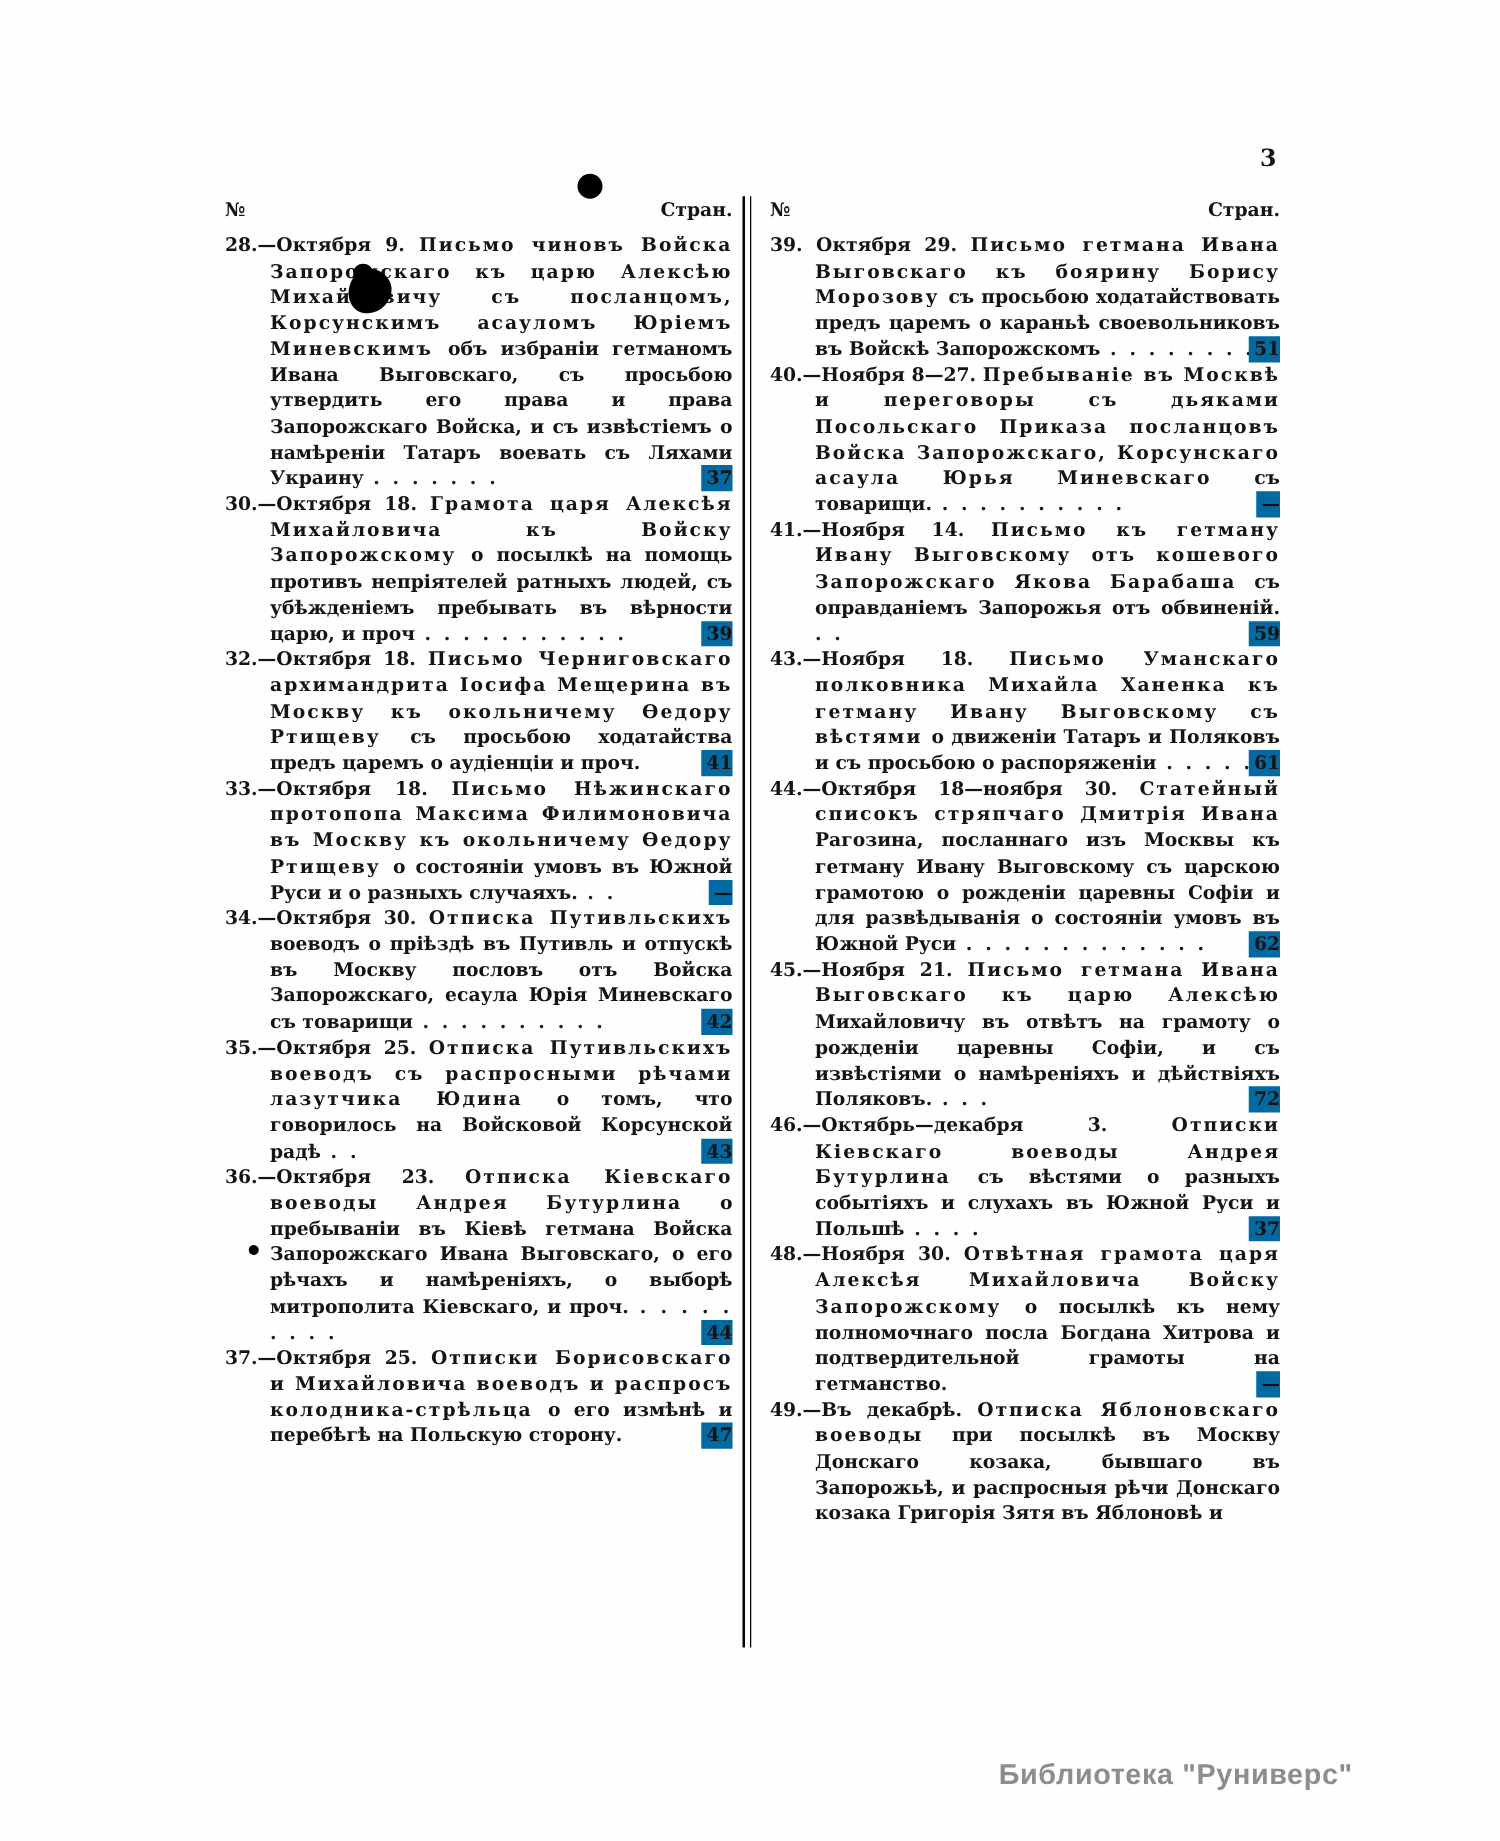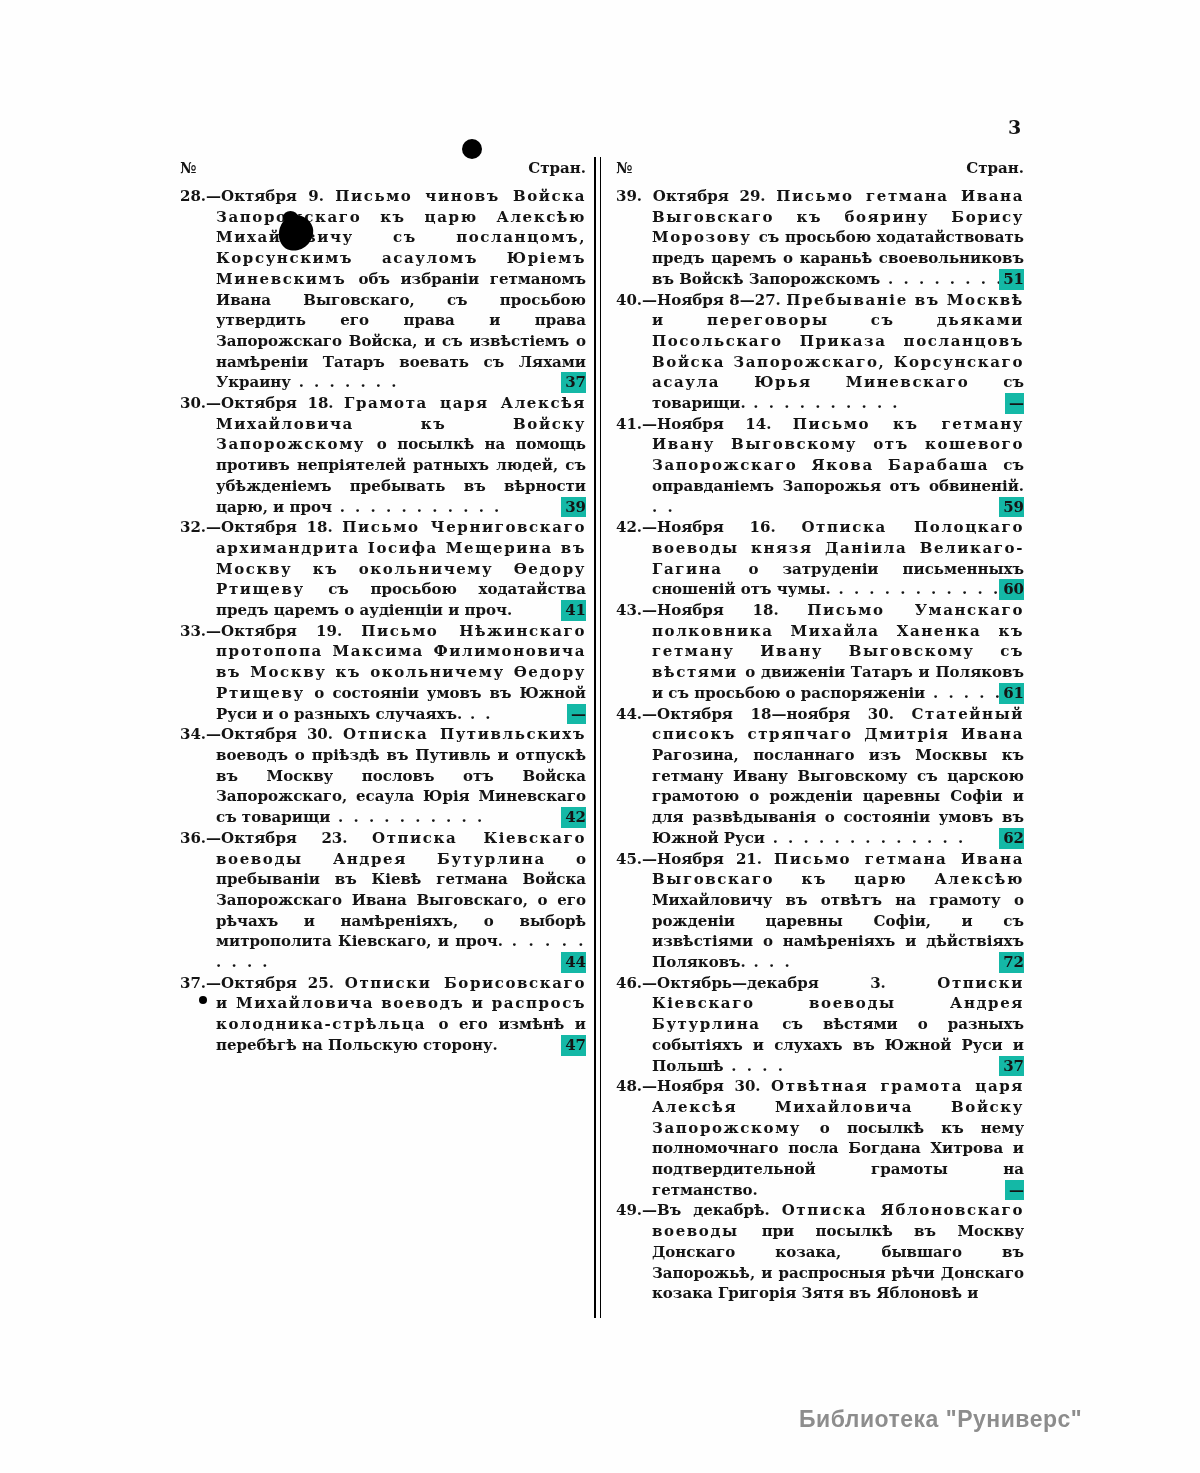--- a/index.html
+++ b/index.html
@@ -16,21 +16,21 @@
   .colhead.right{left:616px;top:159px;width:408px;}
   .col{
     position:absolute;top:186px;font-size:15px;line-height:20.7px;
     font-weight:bold;text-align:justify;
   }
   .col.left{left:180px;width:406px;}
   .col.right{left:616px;width:408px;}
   .entry{position:relative;margin:0;padding-left:36px;text-indent:-36px;}
   .entry .spaced{letter-spacing:1.6px;}
   .entry .dots{letter-spacing:2.5px;}
-  .entry .pg{position:absolute;right:0;bottom:0;text-indent:0;background:#14b8a6;padding-left:4px;}
+  .entry .pg{position:absolute;right:0;bottom:0;text-indent:0;background:#0369a1;padding-left:4px;}
   .divider{
     position:absolute;left:594px;top:157px;height:1161px;width:4px;
     border-left:2px solid #000;border-right:1px solid #000;
   }
   .ink-dot-large{position:absolute;left:462px;top:139px;width:20px;height:20px;background:#000;border-radius:50%;}
   .ink-blob{position:absolute;left:279px;top:215px;width:34px;height:36px;background:#000;
     border-radius:46% 54% 58% 42% / 52% 44% 56% 48%;transform:rotate(9deg);}
   .ink-blob-bump{position:absolute;left:283px;top:211px;width:15px;height:12px;background:#000;border-radius:50%;}
   .ink-dot-small{position:absolute;left:199px;top:996px;width:8px;height:8px;background:#000;border-radius:50%;}
   .watermark{
@@ -52,30 +52,30 @@
   </div>
   <div class="colhead right">
     <span>№</span>
     <span>Стран.</span>
   </div>
 
   <div class="col left" id="col-left">
       <p class="entry"><span>28.—Октября 9. </span><span class="spaced">Письмо чиновъ Войска Запорожскаго къ царю Алексѣю Михайловичу съ посланцомъ, Корсунскимъ асауломъ Юріемъ Миневскимъ </span><span>объ избраніи гетманомъ Ивана Выговскаго, съ просьбою утвердить его права и права Запорожскаго Войска, и съ извѣстіемъ о намѣреніи Татаръ воевать съ Ляхами Украину</span><span class="dots"> . . . . . . .</span><span class="pg">37</span></p>
       <p class="entry"><span>30.—Октября 18. </span><span class="spaced">Грамота царя Алексѣя Михайловича къ Войску Запорожскому </span><span>о посылкѣ на помощь противъ непріятелей ратныхъ людей, съ убѣжденіемъ пребывать въ вѣрности царю, и проч</span><span class="dots"> . . . . . . . . . . .</span><span class="pg">39</span></p>
       <p class="entry"><span>32.—Октября 18. </span><span class="spaced">Письмо Черниговскаго архимандрита Іосифа Мещерина въ Москву къ окольничему Ѳедору Ртищеву </span><span>съ просьбою ходатайства предъ царемъ о аудіенціи и проч.</span><span class="pg">41</span></p>
-      <p class="entry"><span>33.—Октября 19. </span><span class="spaced">Письмо Нѣжинскаго протопопа Максима Филимоновича въ Москву къ окольничему Ѳедору Ртищеву </span><span>о состояніи умовъ въ Южной Руси и о разныхъ случаяхъ.</span><span class="dots"> . .</span><span class="pg">—</span></p>
+      <p class="entry"><span>33.—Октября 18. </span><span class="spaced">Письмо Нѣжинскаго протопопа Максима Филимоновича въ Москву къ окольничему Ѳедору Ртищеву </span><span>о состояніи умовъ въ Южной Руси и о разныхъ случаяхъ.</span><span class="dots"> . .</span><span class="pg">—</span></p>
       <p class="entry"><span>34.—Октября 30. </span><span class="spaced">Отписка Путивльскихъ </span><span>воеводъ о пріѣздѣ въ Путивль и отпускѣ въ Москву пословъ отъ Войска Запорожскаго, есаула Юрія Миневскаго съ товарищи</span><span class="dots"> . . . . . . . . . .</span><span class="pg">42</span></p>
+      <p class="entry"><span>35.—Октября 25. </span><span class="spaced">Отписка Путивльскихъ воеводъ съ распросными рѣчами лазутчика Юдина </span><span>о томъ, что говорилось на Войсковой Корсунской радѣ</span><span class="dots"> . .</span><span class="pg">43</span></p>
       <p class="entry"><span>36.—Октября 23. </span><span class="spaced">Отписка Кіевскаго воеводы Андрея Бутурлина </span><span>о пребываніи въ Кіевѣ гетмана Войска Запорожскаго Ивана Выговскаго, о его рѣчахъ и намѣреніяхъ, о выборѣ митрополита Кіевскаго, и проч.</span><span class="dots"> . . . . . . . . .</span><span class="pg">44</span></p>
       <p class="entry"><span>37.—Октября 25. </span><span class="spaced">Отписки Борисовскаго и Михайловича воеводъ и распросъ колодника-стрѣльца </span><span>о его измѣнѣ и перебѣгѣ на Польскую сторону.</span><span class="pg">47</span></p>
     </div>
   <div class="col right" id="col-right">
       <p class="entry"><span>39. Октября 29. </span><span class="spaced">Письмо гетмана Ивана Выговскаго къ боярину Борису Морозову </span><span>съ просьбою ходатайствовать предъ царемъ о караньѣ своевольниковъ въ Войскѣ Запорожскомъ</span><span class="dots"> . . . . . . . .</span><span class="pg">51</span></p>
       <p class="entry"><span>40.—Ноября 8—27. </span><span class="spaced">Пребываніе въ Москвѣ и переговоры съ дьяками Посольскаго Приказа посланцовъ Войска Запорожскаго, Корсунскаго асаула Юрья Миневскаго </span><span>съ товарищи.</span><span class="dots"> . . . . . . . . . .</span><span class="pg">—</span></p>
       <p class="entry"><span>41.—Ноября 14. </span><span class="spaced">Письмо къ гетману Ивану Выговскому отъ кошевого Запорожскаго Якова Барабаша </span><span>съ оправданіемъ Запорожья отъ обвиненій.</span><span class="dots"> . .</span><span class="pg">59</span></p>
-      <p class="entry"><span>42.—Ноября 16. </span><span class="spaced">Отписка Полоцкаго воеводы князя Даніила Великаго-Гагина </span><span>о затруденіи письменныхъ сношеній отъ чумы.</span><span class="dots"> . . . . . . . . . . .</span><span class="pg">60</span></p>
       <p class="entry"><span>43.—Ноября 18. </span><span class="spaced">Письмо Уманскаго полковника Михайла Ханенка къ гетману Ивану Выговскому съ вѣстями </span><span>о движеніи Татаръ и Поляковъ и съ просьбою о распоряженіи</span><span class="dots"> . . . . . .</span><span class="pg">61</span></p>
       <p class="entry"><span>44.—Октября 18—ноября 30. </span><span class="spaced">Статейный списокъ стряпчаго Дмитрія Ивана </span><span>Рагозина, посланнаго изъ Москвы къ гетману Ивану Выговскому съ царскою грамотою о рожденіи царевны Софіи и для развѣдыванія о состояніи умовъ въ Южной Руси</span><span class="dots"> . . . . . . . . . . . . .</span><span class="pg">62</span></p>
       <p class="entry"><span>45.—Ноября 21. </span><span class="spaced">Письмо гетмана Ивана Выговскаго къ царю Алексѣю </span><span>Михайловичу въ отвѣтъ на грамоту о рожденіи царевны Софіи, и съ извѣстіями о намѣреніяхъ и дѣйствіяхъ Поляковъ.</span><span class="dots"> . . .</span><span class="pg">72</span></p>
       <p class="entry"><span>46.—Октябрь—декабря 3. </span><span class="spaced">Отписки Кіевскаго воеводы Андрея Бутурлина </span><span>съ вѣстями о разныхъ событіяхъ и слухахъ въ Южной Руси и Польшѣ</span><span class="dots"> . . . .</span><span class="pg">37</span></p>
       <p class="entry"><span>48.—Ноября 30. </span><span class="spaced">Отвѣтная грамота царя Алексѣя Михайловича Войску Запорожскому </span><span>о посылкѣ къ нему полномочнаго посла Богдана Хитрова и подтвердительной грамоты на гетманство.</span><span class="pg">—</span></p>
       <p class="entry"><span>49.—Въ декабрѣ. </span><span class="spaced">Отписка Яблоновскаго воеводы </span><span>при посылкѣ въ Москву Донскаго козака, бывшаго въ Запорожьѣ, и распросныя рѣчи Донскаго козака Григорія Зятя въ Яблоновѣ и</span></p>
     </div>
 
   <div class="divider"></div>
 

